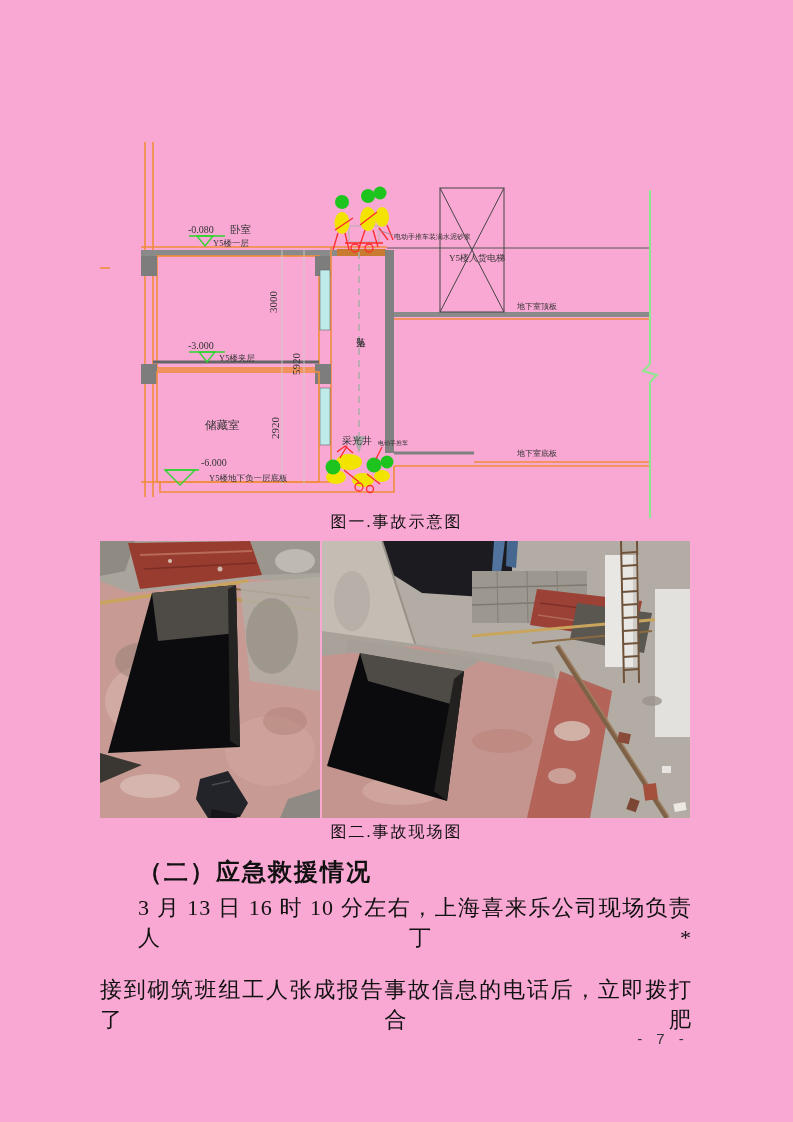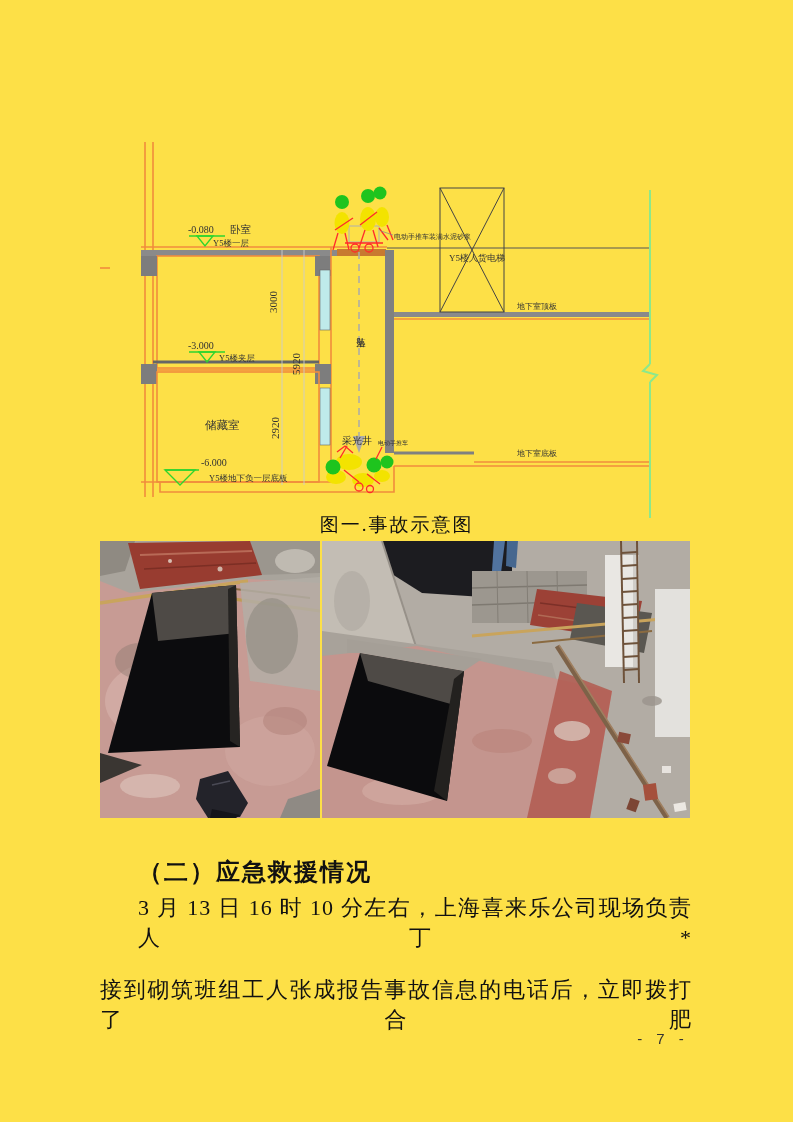--- a/index.html
+++ b/index.html
@@ -1,33 +1,33 @@
 <!DOCTYPE html>
 <html><head>
 <meta charset="utf-8">
 <style>
   html,body{margin:0;padding:0;background:#777;}
   .page{
-    position:relative;width:793px;height:1122px;background:#fde047;
+    position:relative;width:793px;height:1122px;background:#f9a8d4;
     margin:0 auto;overflow:hidden;
     font-family:"Liberation Serif","DejaVu Serif",serif;color:#1a1a1a;
   }
   
   svg.fig1{position:absolute;left:97px;top:140px;}
   svg.fig1 .o{stroke:#f08c3c;stroke-width:1.6;fill:none;}
   svg.fig1 .o-rect{stroke:#f08c3c;stroke-width:1.6;fill:none;}
   svg.fig1 .g{stroke:#8ce88c;stroke-width:2;fill:none;}
   svg.fig1 .lvl{stroke:#2ed52e;stroke-width:1.4;fill:none;}
   svg.fig1 .red{stroke:#ff2a2a;stroke-width:1.3;fill:none;}
   svg.fig1 text{font-family:"Liberation Serif","DejaVu Serif",serif;fill:#333;}
   .vtext{writing-mode:vertical-rl;text-orientation:upright;}
   
   .photos{position:absolute;left:100px;top:541px;width:590px;height:277px;display:flex;gap:2px;}
   
-  .cap{position:absolute;left:0;width:793px;text-align:center;font-size:19px;letter-spacing:2px;color:#111;}
+  .cap{position:absolute;left:0;width:793px;text-align:center;font-size:16px;letter-spacing:2px;color:#111;}
   .cap1{top:512px;}
   .cap2{top:822px;}
   .heading{position:absolute;left:138px;top:856px;font-size:24px;font-weight:bold;letter-spacing:2px;color:#111;}
   .para-line{position:absolute;left:100px;width:592px;font-size:22px;color:#111;
     text-align:justify;text-align-last:justify;letter-spacing:1px;}
   .pl1{top:893px;padding-left:38px;width:554px;}
   .pl2{top:931px;margin-top:44px;}
   .page-num{position:absolute;left:608px;top:1030px;width:110px;text-align:center;
     font-size:15px;letter-spacing:5px;color:#333;font-family:"Liberation Sans",sans-serif;}
 </style>
@@ -280,19 +280,20 @@
 
       <rect x="296" y="192" width="12" height="10" fill="#8a4a3a" transform="rotate(12 302 197)"></rect>
       <rect x="322" y="243" width="13" height="16" fill="#a5503c" transform="rotate(-8 328 251)"></rect>
       <rect x="306" y="258" width="10" height="12" fill="#7c4534" transform="rotate(20 311 264)"></rect>
       <rect x="340" y="225" width="9" height="7" fill="#e7e3de"></rect>
       <rect x="352" y="262" width="12" height="8" fill="#ece8e2" transform="rotate(-10 358 266)"></rect>
       <ellipse cx="330" cy="160" rx="10" ry="5" fill="#9a948c" opacity="0.8"></ellipse>
     </svg>
   </div>
 
+  <div class="cap cap2">图二.事故现场图</div>
 
   <div class="heading">（二）应急救援情况</div>
   <div class="para-line pl1">3 月 13 日 16 时 10 分左右，上海喜来乐公司现场负责人丁*</div>
   <div class="para-line pl2">接到砌筑班组工人张成报告事故信息的电话后，立即拨打了合肥</div>
 
   <div class="page-num">- 7 -</div>
 </div>
 
 </body></html>

